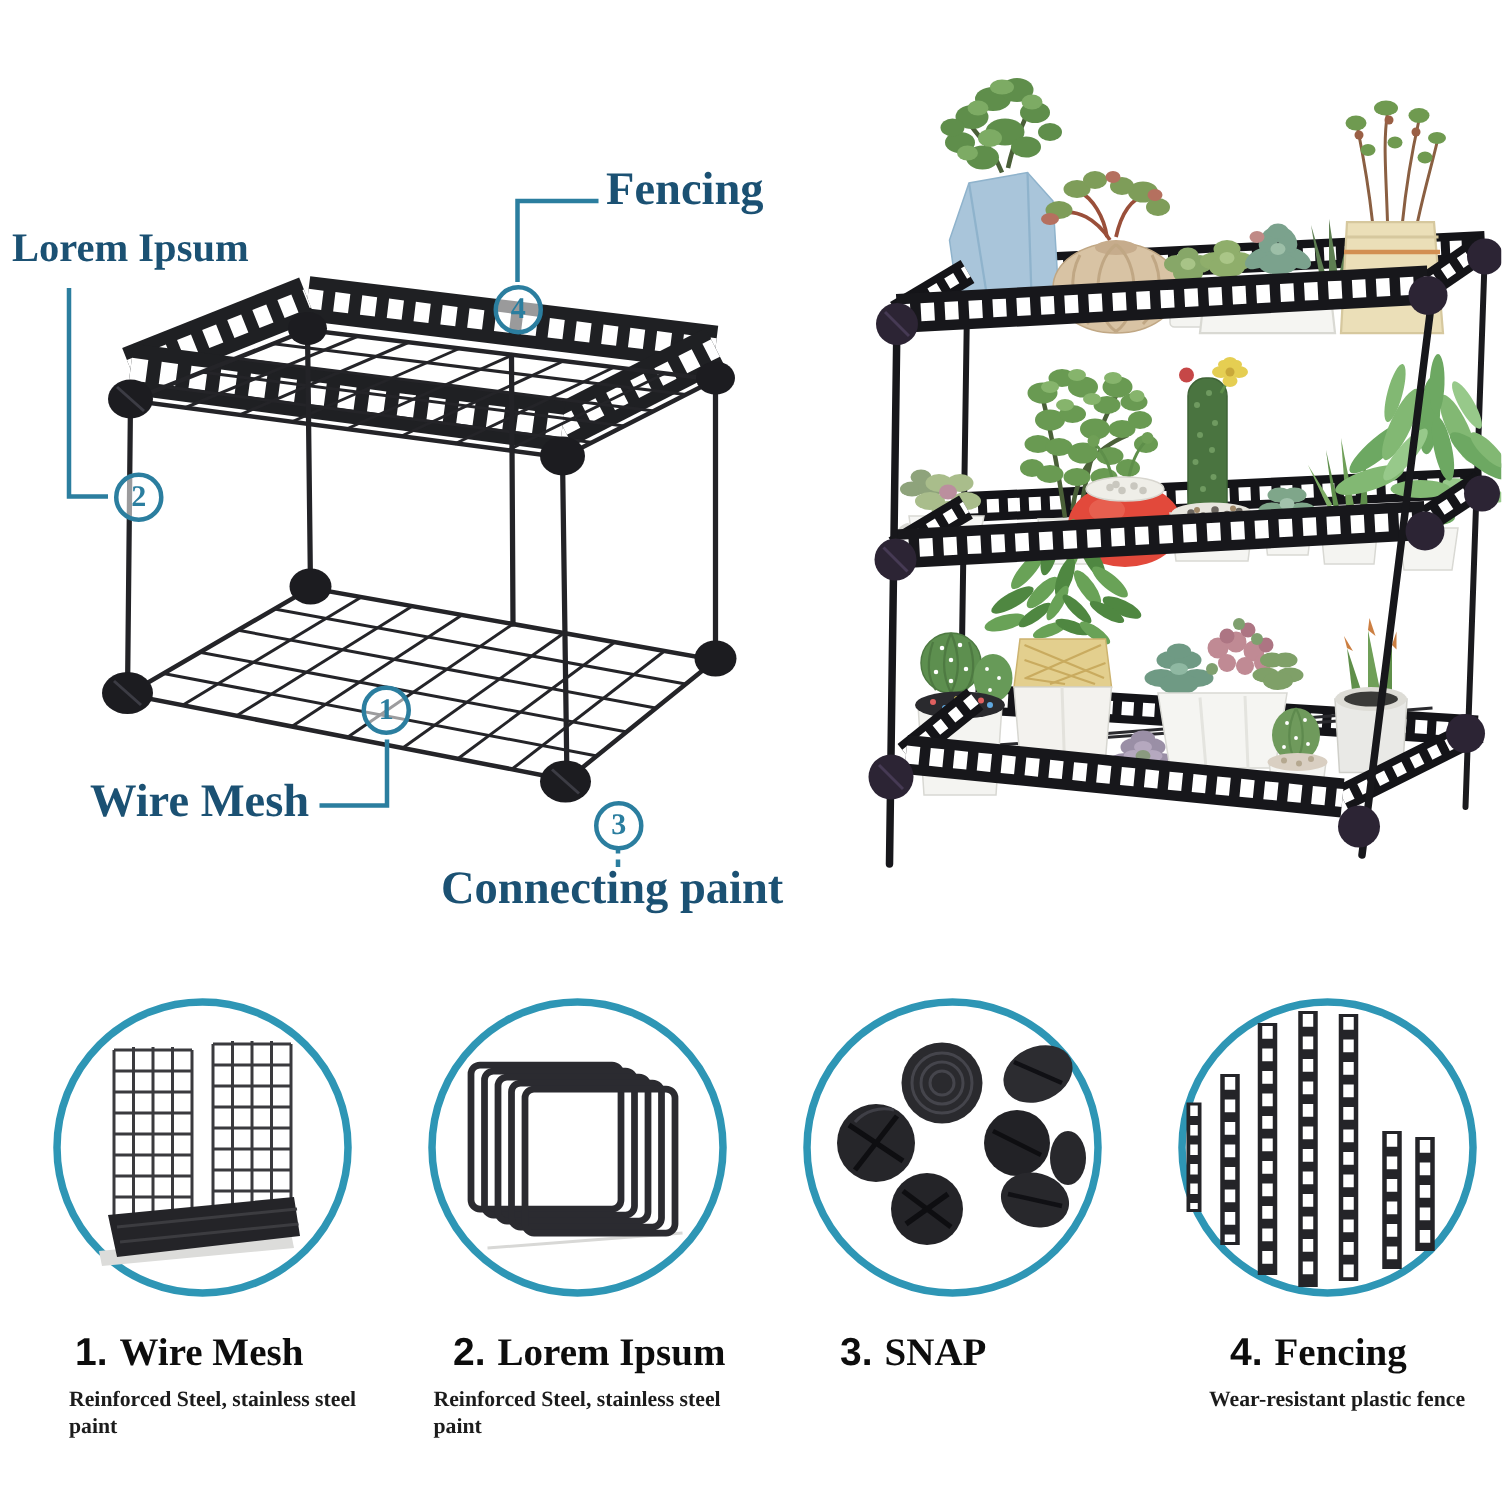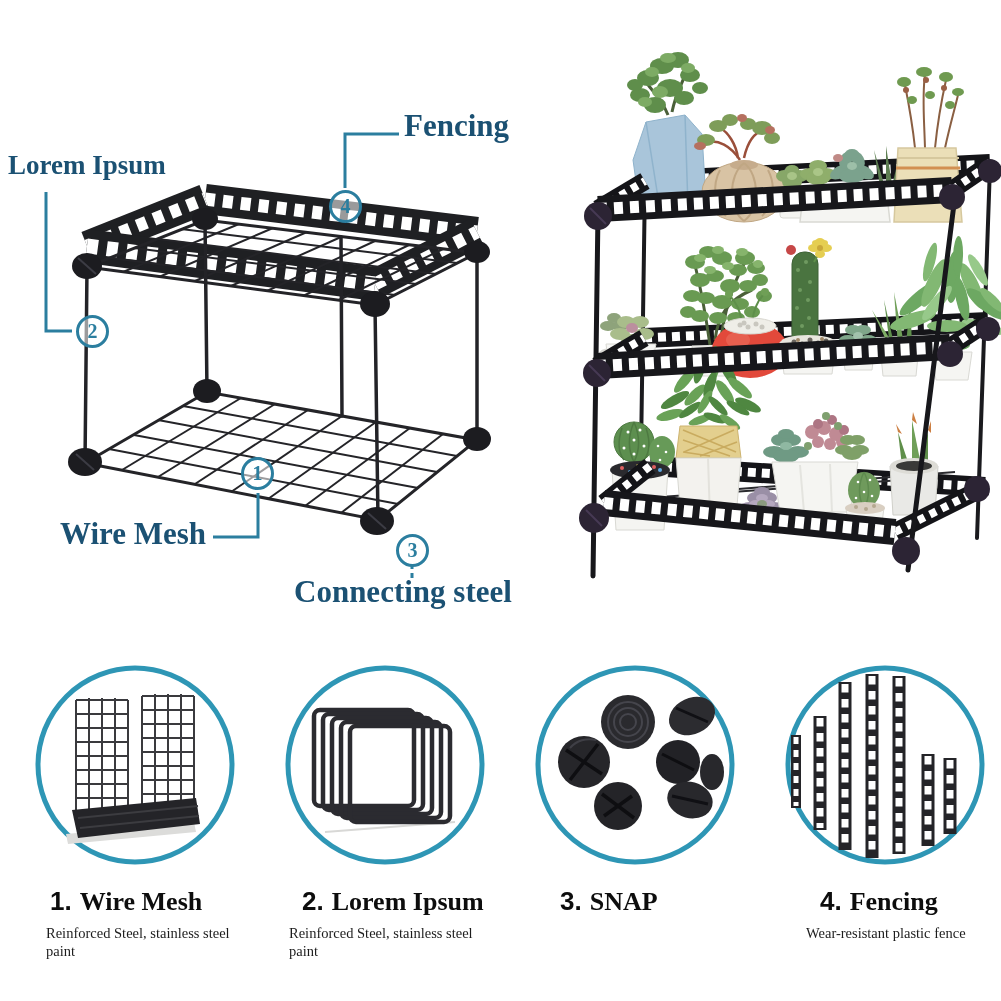--- a/index.html
+++ b/index.html
@@ -15,21 +15,21 @@
   .callout{position:absolute;width:27px;height:27px;border:3px solid #2b7e9f;border-radius:50%;
            color:#2b7e9f;font-weight:bold;font-size:20px;line-height:27px;text-align:center;
            background:rgba(255,255,255,0.55);font-family:"Liberation Serif", serif;}
   #callout-2{left:76px;top:315px;}
   #callout-4{left:329px;top:190px;}
   #callout-1{left:241px;top:457px;}
   #callout-3{left:396px;top:534px;}
   .part-title{position:absolute;display:flex;align-items:baseline;gap:8px;color:#0d0d0d;}
   .part-title .num{font-family:"Liberation Sans", sans-serif;font-weight:bold;font-size:26px;}
   .part-title .ttl{font-family:"Liberation Serif", serif;font-weight:bold;font-size:26px;}
-  .part-desc{position:absolute;width:218px;font-family:"Liberation Serif", serif;font-weight:normal;
+  .part-desc{position:absolute;width:218px;font-family:"Liberation Serif", serif;font-weight:bold;
              font-size:14.5px;line-height:18px;color:#1c1c1c;}
   #pt1{left:50px;top:886px;} #pd1{left:46px;top:924px;}
   #pt2{left:302px;top:886px;} #pd2{left:289px;top:924px;}
   #pt3{left:560px;top:886px;} #pd3{left:533px;top:924px;}
   #pt4{left:820px;top:886px;} #pd4{left:806px;top:924px;}
 </style>
 </head>
 <body>
 
 <div id="canvas">
@@ -679,21 +679,21 @@
         <path d="M950,758 L950,834" stroke="#242428" stroke-width="13"></path>
         <path d="M950,760 L950,832" stroke="#ffffff" stroke-width="7" stroke-dasharray="8.5 6.5"></path>
       </g>
     </g>
   </g>
 </svg>
 
 <div class="label" id="label-lorem">Lorem Ipsum</div>
 <div class="label" id="label-fencing">Fencing</div>
 <div class="label" id="label-wiremesh">Wire Mesh</div>
-<div class="label" id="label-connecting">Connecting steel</div>
+<div class="label" id="label-connecting">Connecting paint</div>
 
 <div class="callout" id="callout-2">2</div>
 <div class="callout" id="callout-4">4</div>
 <div class="callout" id="callout-1">1</div>
 <div class="callout" id="callout-3">3</div>
 
 <div class="part-title" id="pt1">
   <span class="num">1.</span>
   <span class="ttl">Wire Mesh</span>
 </div>

